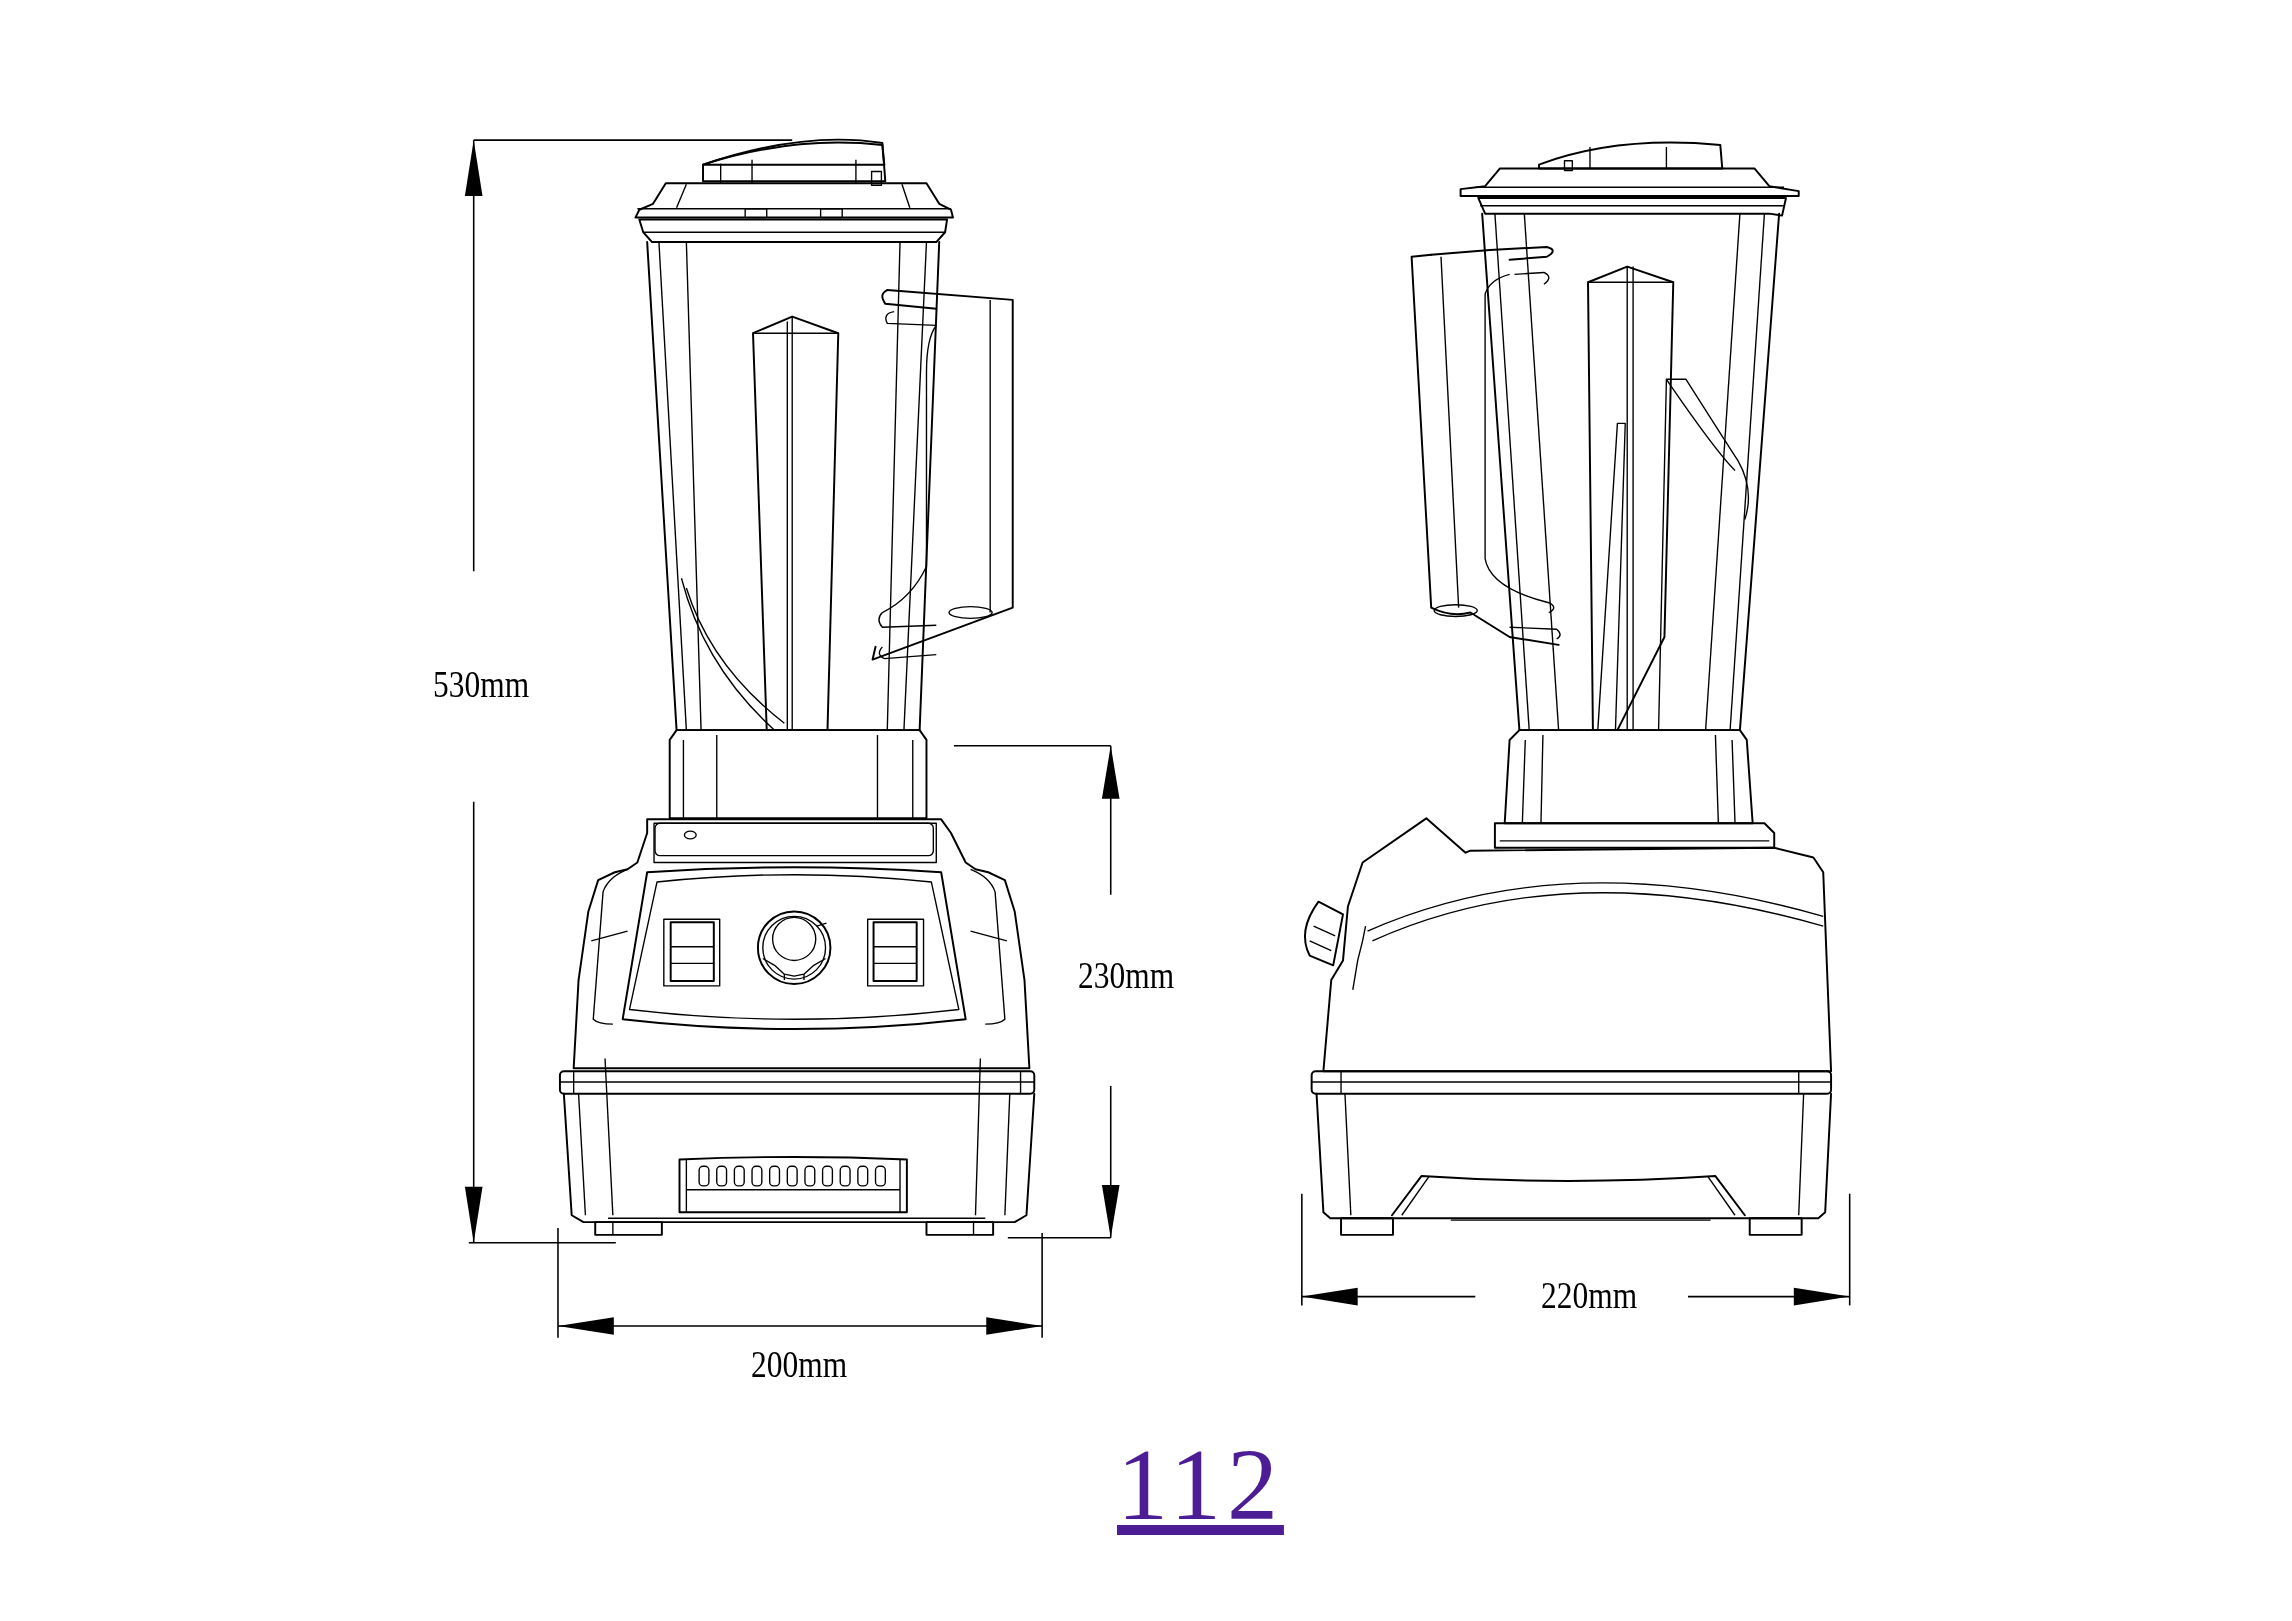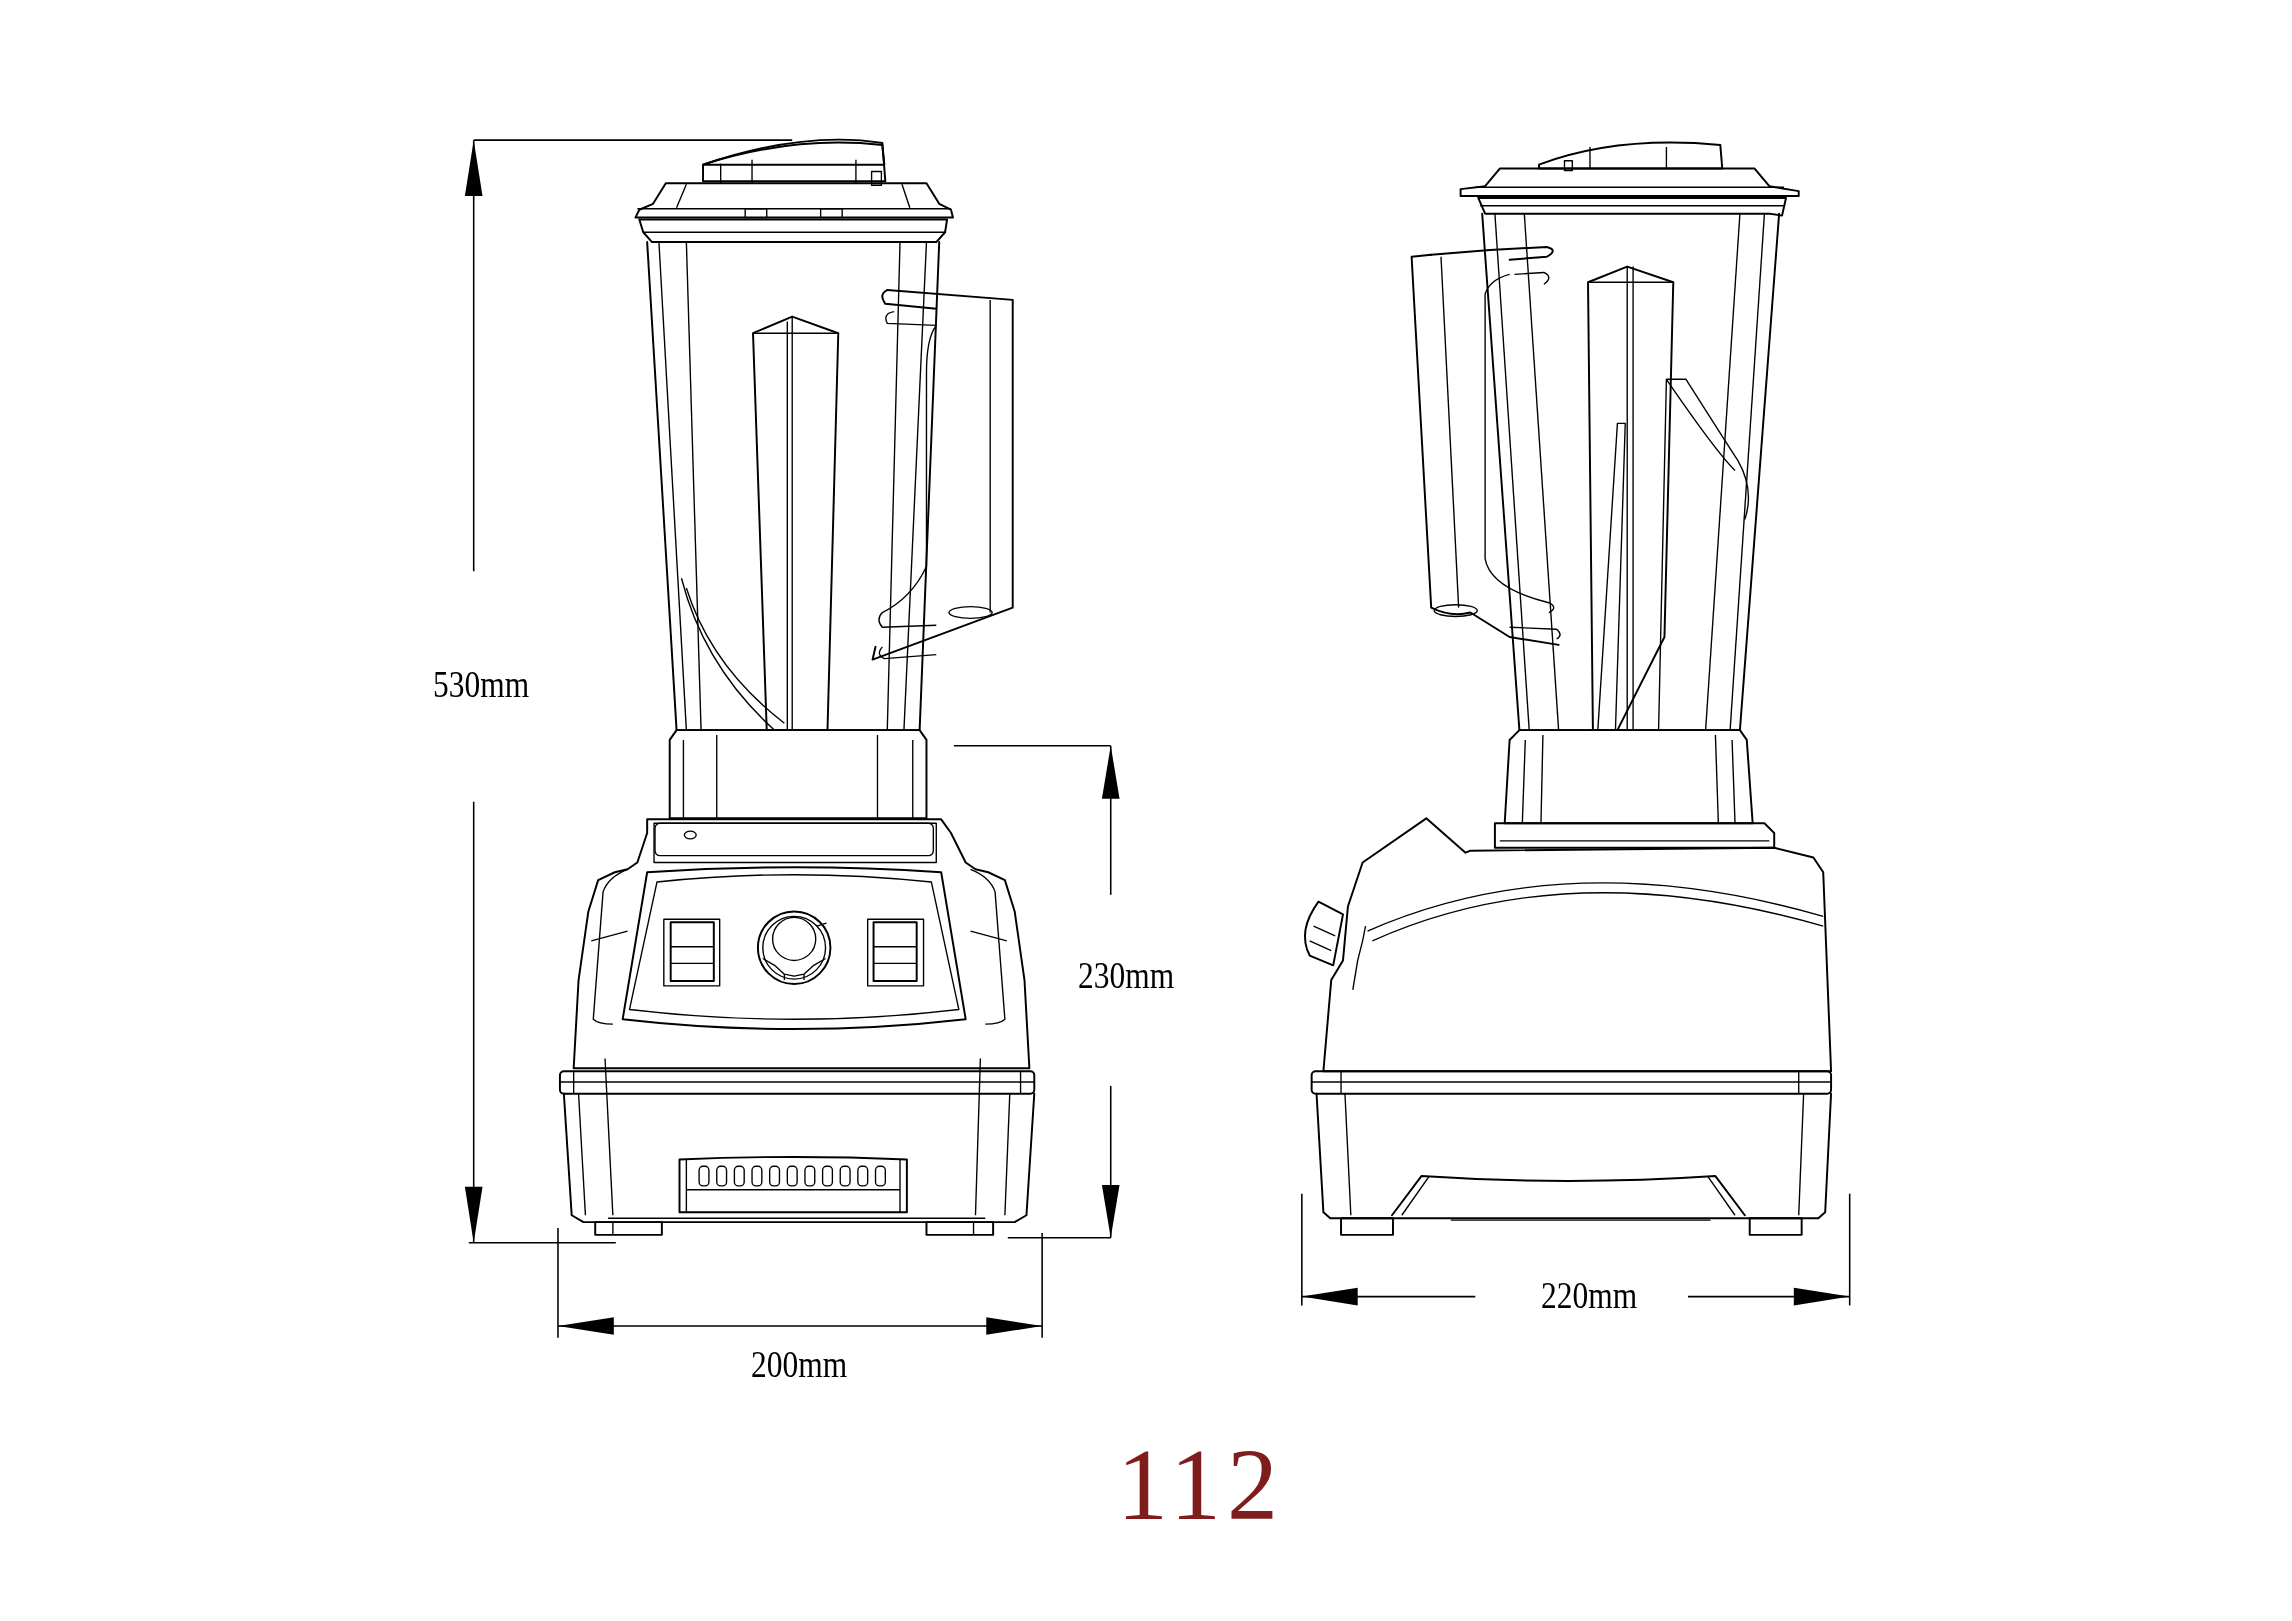--- a/index.html
+++ b/index.html
@@ -3,21 +3,21 @@
 <meta charset="utf-8">
 <style>
   html, body { margin: 0; padding: 0; background: #ffffff; }
   body { width: 2293px; height: 1621px; position: relative; overflow: hidden; }
   #drawing { position: absolute; left: 0; top: 0; width: 2293px; height: 1621px; }
   .ln { fill: none; stroke: #000; stroke-width: 2; stroke-linejoin: round; stroke-linecap: round; }
   .ln-thin { fill: none; stroke: #000; stroke-width: 1.4; stroke-linejoin: round; }
   .dim { fill: none; stroke: #000; stroke-width: 1.6; }
   .arrow { fill: #000; stroke: none; }
   .dim-label { position: absolute; font-family: "Liberation Serif", "DejaVu Serif", serif; font-size: 37px; color: #000; white-space: nowrap; transform: scaleX(0.85); transform-origin: left center; }
-  .model-label { position: absolute; font-family: "Liberation Serif", "DejaVu Serif", serif; font-size: 102px; color: #7f1d1d; white-space: nowrap; letter-spacing: 5.9px; }
+  .model-label { position: absolute; font-family: "Liberation Serif", "DejaVu Serif", serif; font-size: 102px; color: #4c1d95; white-space: nowrap; letter-spacing: 5.9px; text-decoration: underline; }
 </style>
 </head>
 <body>
 
 <svg id="drawing" viewBox="0 0 2339 1654" xmlns="http://www.w3.org/2000/svg">
 
   <g>
 
     <g>
       <line class="dim" x1="483" y1="143" x2="808" y2="143"></line>

